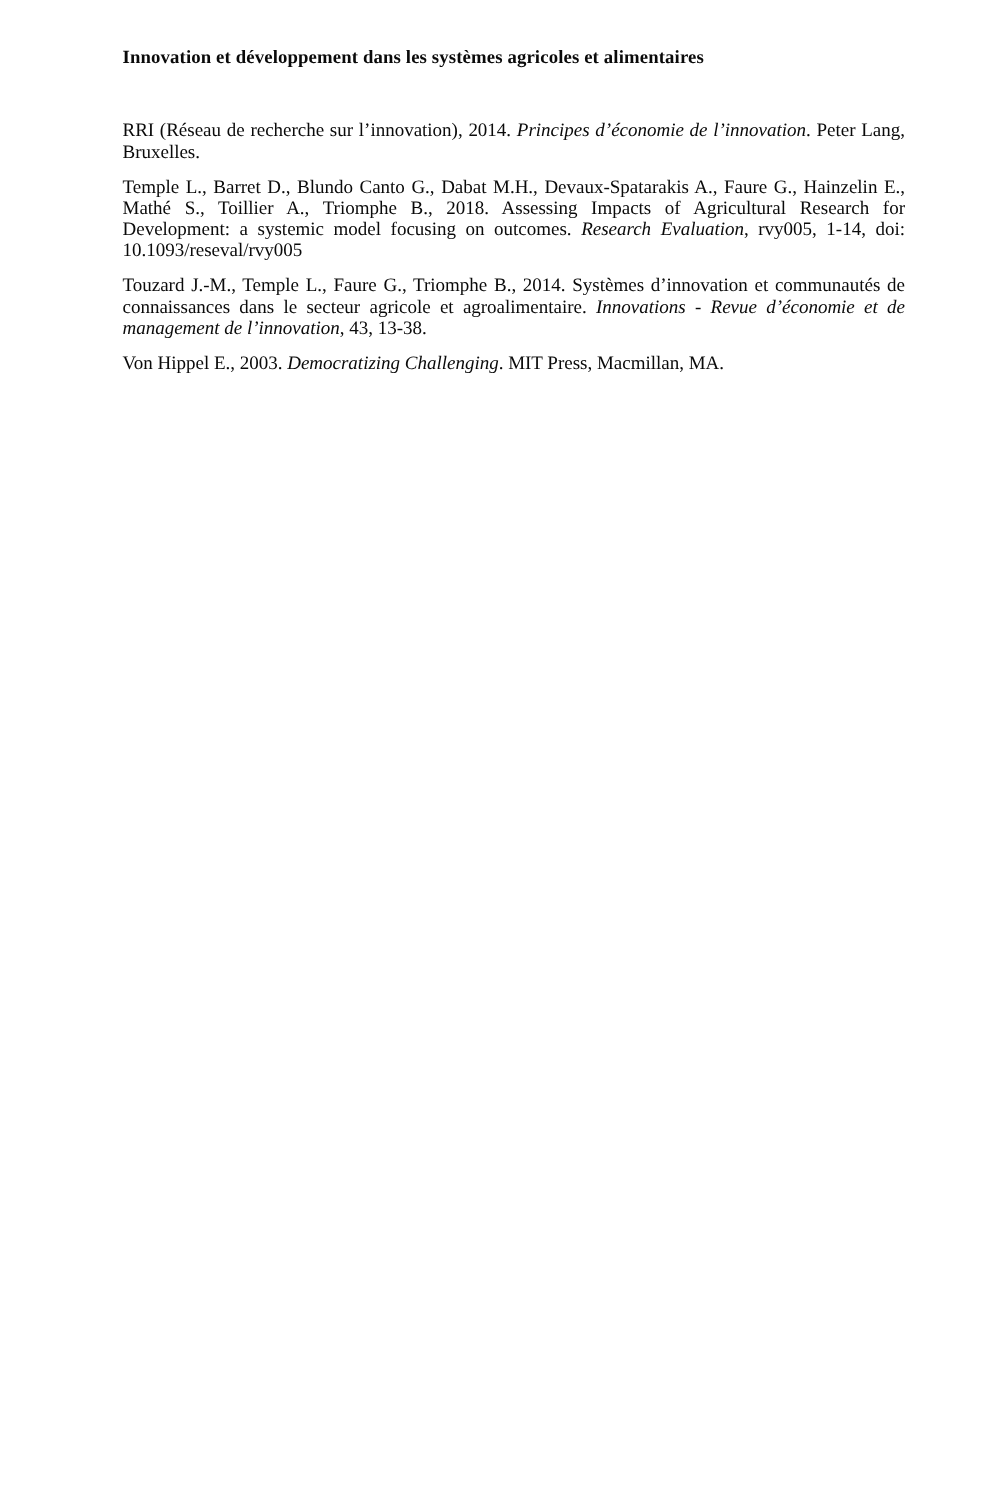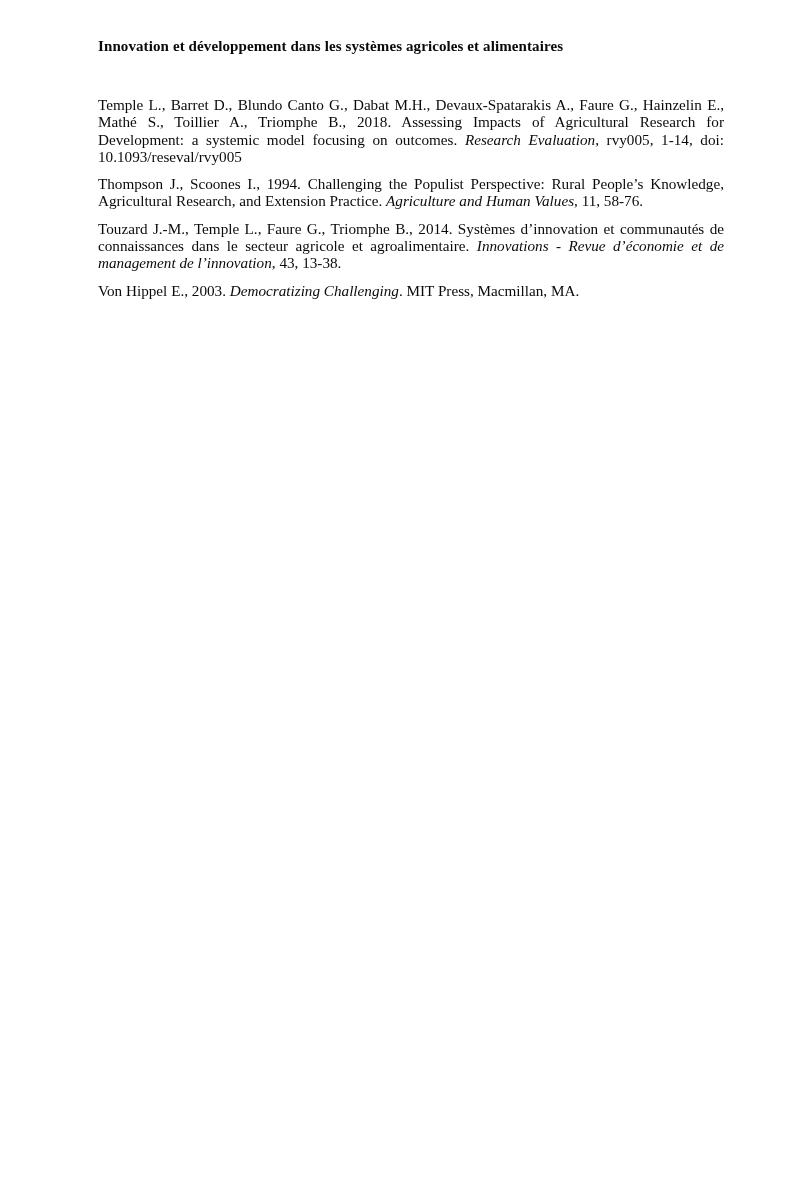--- a/index.html
+++ b/index.html
@@ -48,20 +48,20 @@
     font-weight: bold;
   }
 </style>
 </head>
 <body>
 
 <div class="page">
   <div class="running-header">Innovation et développement dans les systèmes agricoles et alimentaires</div>
 
   <div class="references">
+      <p class="reference"><span class="">RRI (Réseau de recherche sur l’innovation), 2014. </span><span class="italic">Principes d’économie de l’innovation</span><span class="">. Peter Lang, Bruxelles.</span></p>
       <p class="reference"><span class="">Temple L., Barret D., Blundo Canto G., Dabat M.H., Devaux-Spatarakis A., Faure G., Hainzelin E., Mathé S., Toillier A., Triomphe B., 2018. Assessing Impacts of Agricultural Research for Development: a systemic model focusing on outcomes. </span><span class="italic">Research Evaluation</span><span class="">, rvy005, 1-14, doi: 10.1093/reseval/rvy005</span></p>
-      <p class="reference"><span class="">Thompson J., Scoones I., 1994. Challenging the Populist Perspective: Rural People’s Knowledge, Agricultural Research, and Extension Practice. </span><span class="italic">Agriculture and Human Values</span><span class="">, 11, 58-76.</span></p>
       <p class="reference"><span class="">Touzard J.-M., Temple L., Faure G., Triomphe B., 2014. Systèmes d’innovation et communautés de connaissances dans le secteur agricole et agroalimentaire. </span><span class="italic">Innovations - Revue d’économie et de management de l’innovation</span><span class="">, 43, 13-38.</span></p>
       <p class="reference"><span class="">Von Hippel E., 2003. </span><span class="italic">Democratizing Challenging</span><span class="">. MIT Press, Macmillan, MA.</span></p>
     </div>
 
   <div class="page-number">20</div>
 </div>
 
 </body></html>

